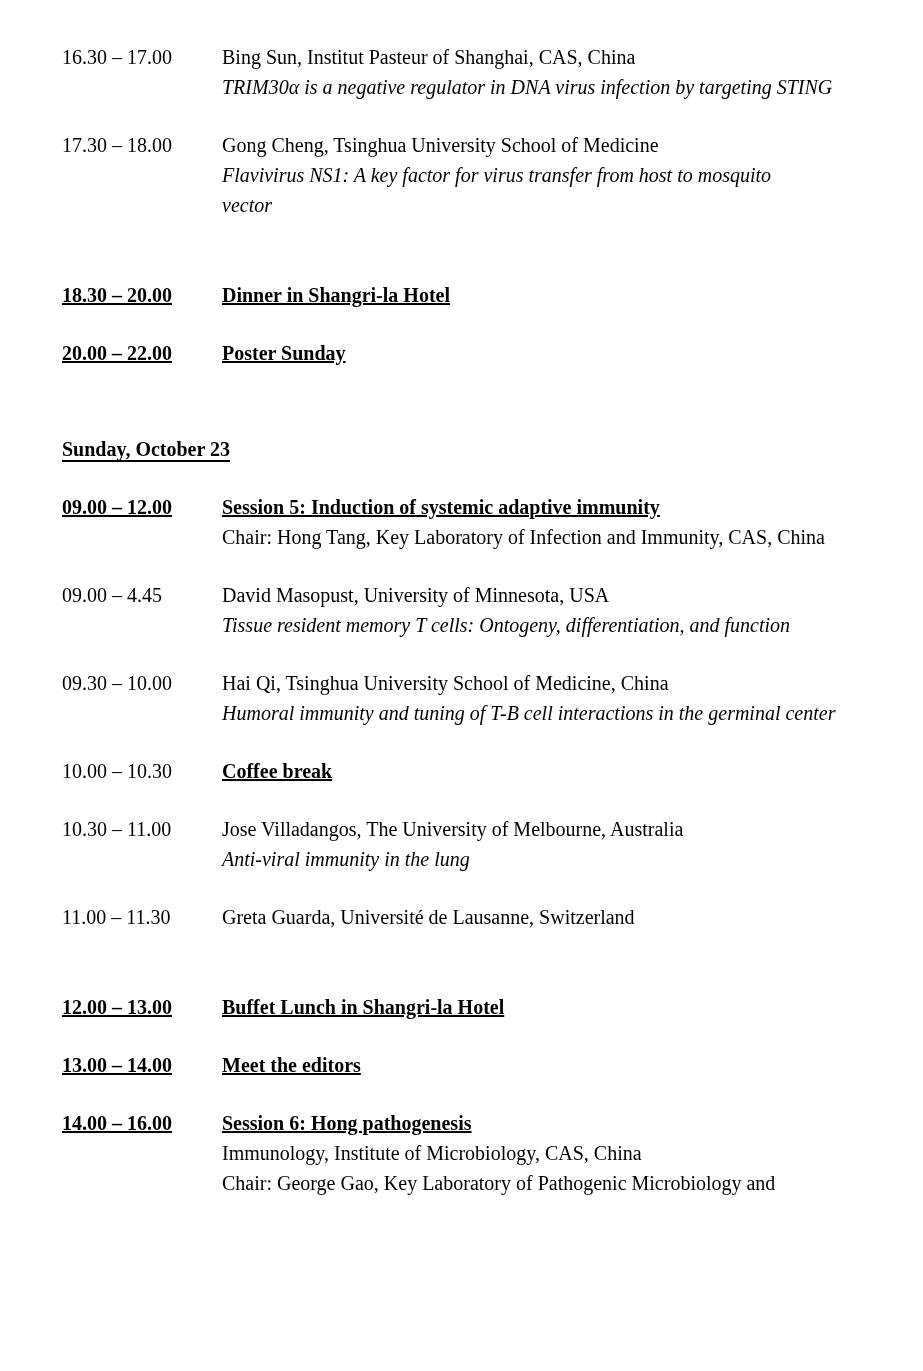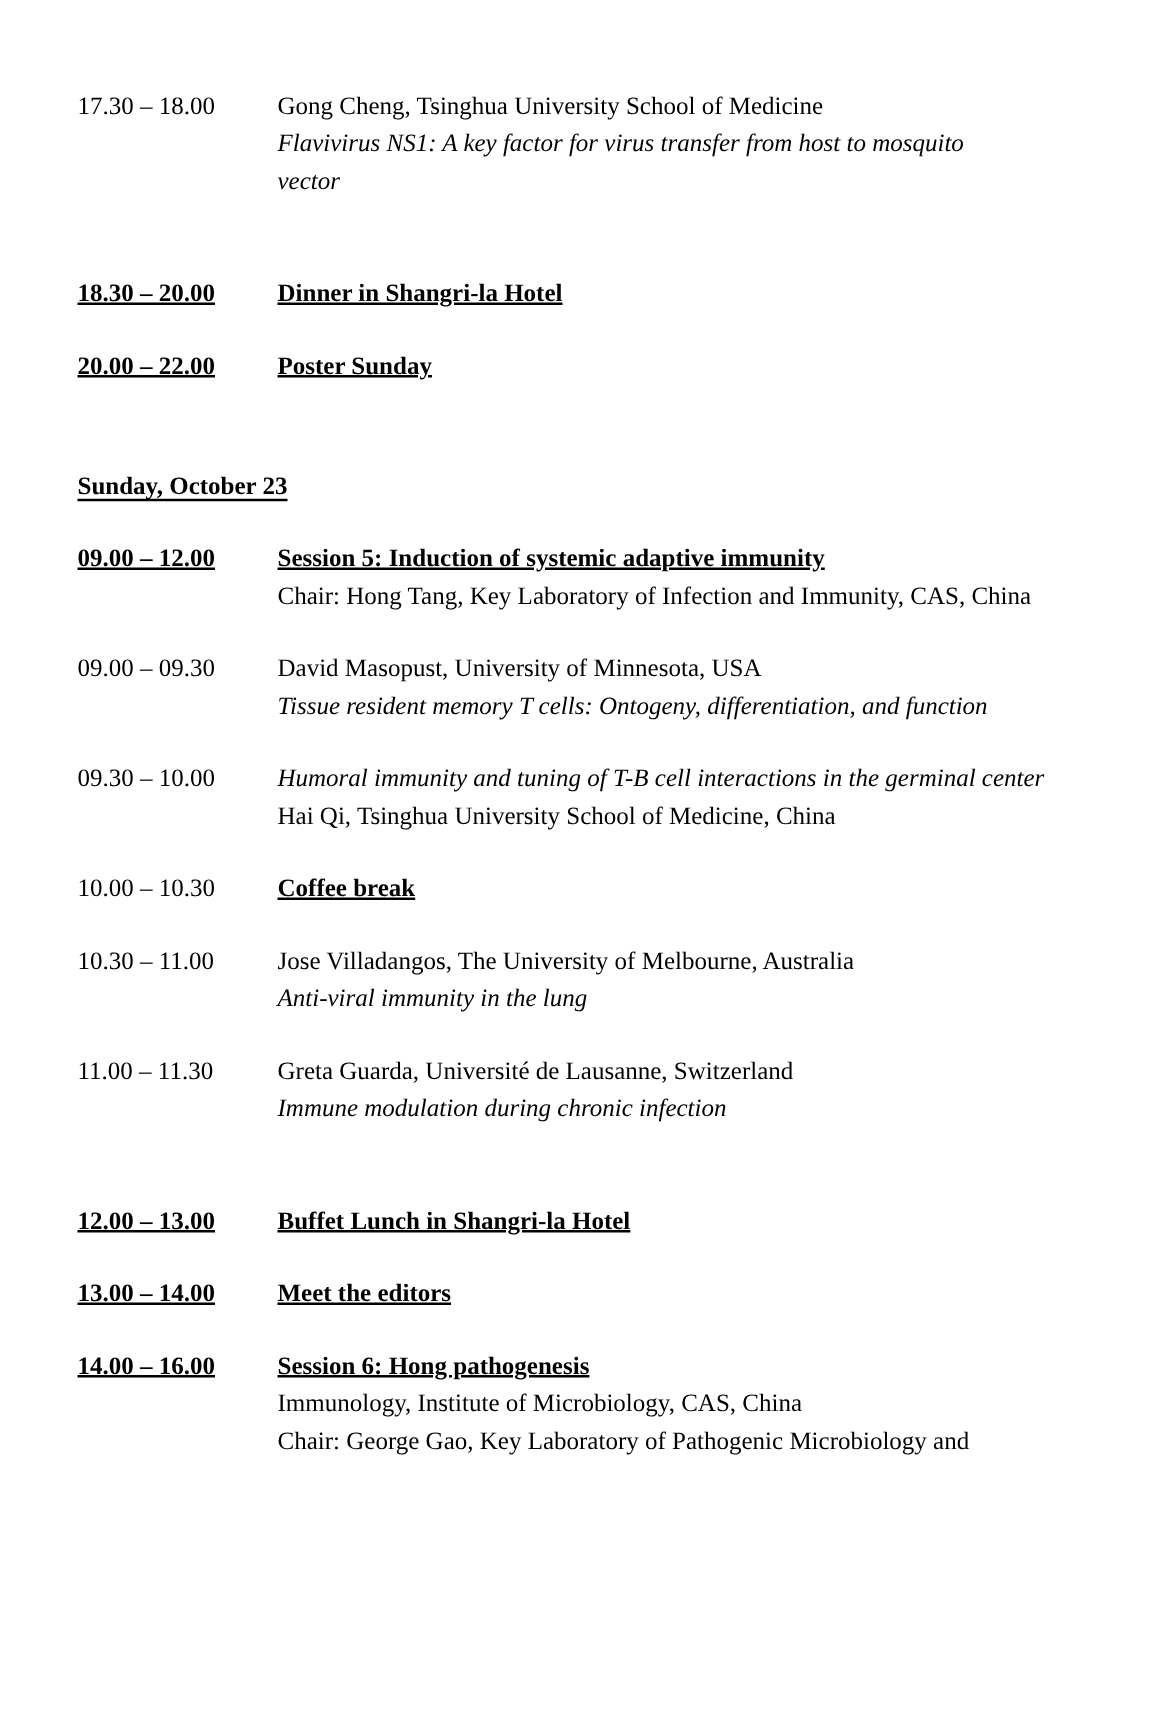--- a/index.html
+++ b/index.html
@@ -28,20 +28,27 @@
     text-decoration: underline;
     text-underline-offset: 4px;
   }
   .line { display: block; }
 </style>
 </head>
 <body>
 
 <div class="page">
   <main>
+      <div class="block first">
+        <div class="time">16.30 – 17.00</div>
+        <div class="content">
+          <div class="line speaker">Bing Sun, Institut Pasteur of Shanghai, CAS, China</div>
+          <div class="line italic">TRIM30α is a negative regulator in DNA virus infection by targeting STING</div>
+        </div>
+      </div>
       <div class="block">
         <div class="time">17.30 – 18.00</div>
         <div class="content">
           <div class="line speaker">Gong Cheng, Tsinghua University School of Medicine</div>
           <div class="line italic">Flavivirus NS1: A key factor for virus transfer from host to mosquito</div>
           <div class="line italic">vector</div>
         </div>
       </div>
       <div class="block gap-large">
         <div class="time bold">18.30 – 20.00</div>
@@ -59,51 +66,50 @@
         <span class="day-heading">Sunday, October 23</span>
       </div>
       <div class="block">
         <div class="time bold">09.00 – 12.00</div>
         <div class="content">
           <div class="line bold">Session 5: Induction of systemic adaptive immunity</div>
           <div class="line">Chair: Hong Tang, Key Laboratory of Infection and Immunity, CAS, China</div>
         </div>
       </div>
       <div class="block">
-        <div class="time">09.00 – 09.30</div>
+        <div class="time">09.00 – 4.45</div>
         <div class="content">
           <div class="line speaker">David Masopust, University of Minnesota, USA</div>
           <div class="line italic">Tissue resident memory T cells: Ontogeny, differentiation, and function</div>
         </div>
       </div>
       <div class="block">
         <div class="time">09.30 – 10.00</div>
         <div class="content">
+          <div class="line speaker">Hai Qi, Tsinghua University School of Medicine, China</div>
           <div class="line italic">Humoral immunity and tuning of T-B cell interactions in the germinal center</div>
-          <div class="line speaker">Hai Qi, Tsinghua University School of Medicine, China</div>
         </div>
       </div>
       <div class="block">
         <div class="time">10.00 – 10.30</div>
         <div class="content">
           <div class="line bold">Coffee break</div>
         </div>
       </div>
       <div class="block">
         <div class="time">10.30 – 11.00</div>
         <div class="content">
           <div class="line speaker">Jose Villadangos, The University of Melbourne, Australia</div>
           <div class="line italic">Anti-viral immunity in the lung</div>
         </div>
       </div>
       <div class="block">
         <div class="time">11.00 – 11.30</div>
         <div class="content">
           <div class="line speaker">Greta Guarda, Université de Lausanne, Switzerland</div>
-          <div class="line italic">Immune modulation during chronic infection</div>
         </div>
       </div>
       <div class="block gap-large">
         <div class="time bold">12.00 – 13.00</div>
         <div class="content">
           <div class="line bold">Buffet Lunch in Shangri-la Hotel</div>
         </div>
       </div>
       <div class="block">
         <div class="time bold">13.00 – 14.00</div>

